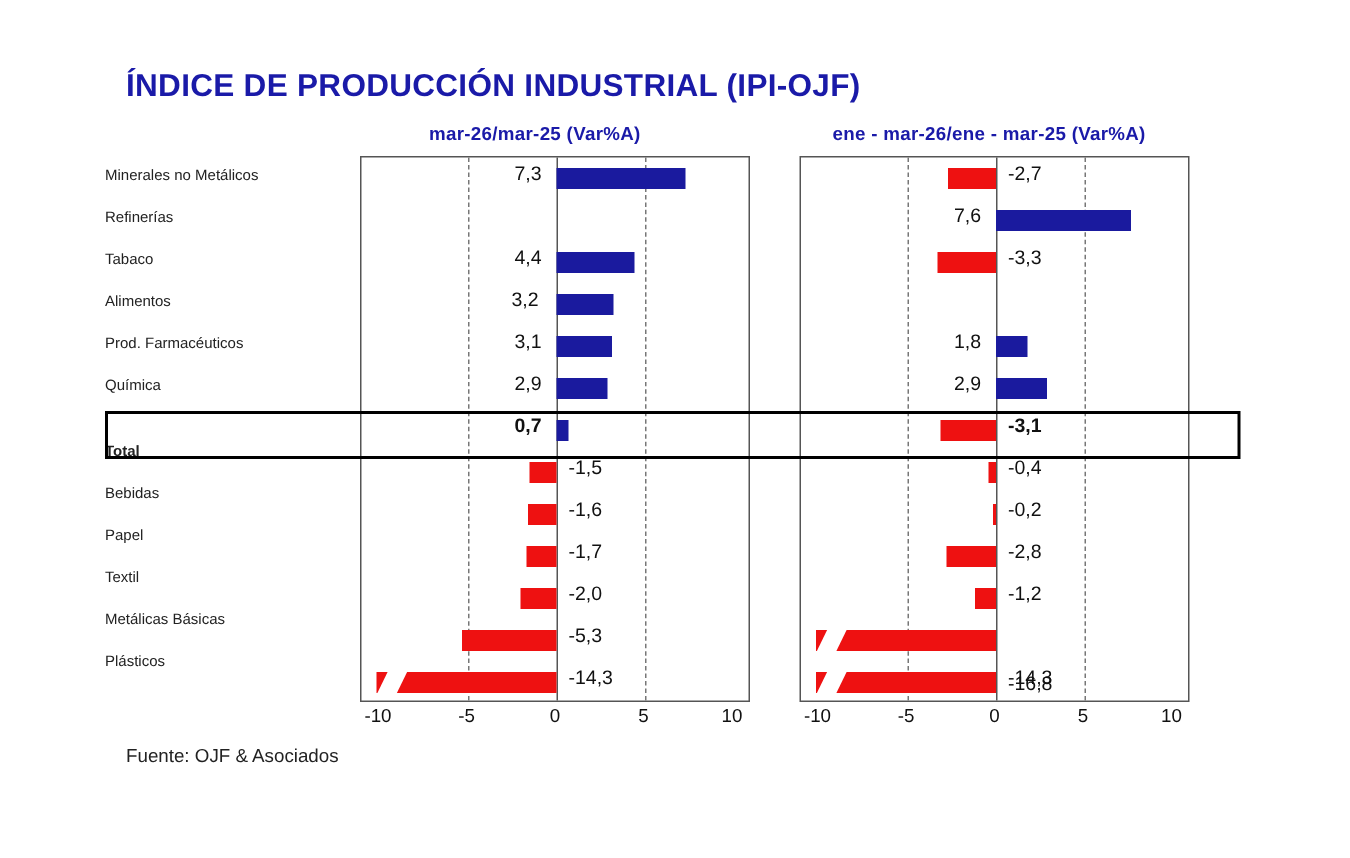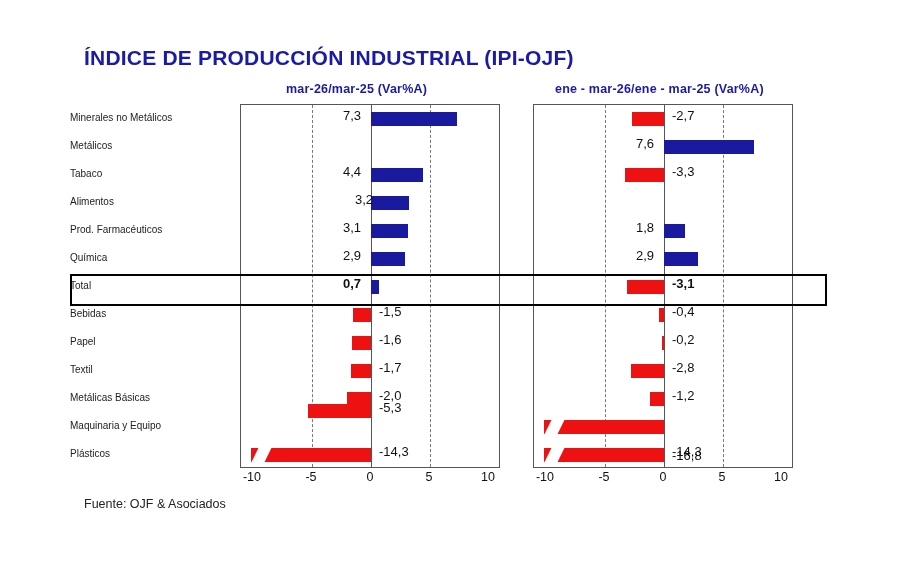--- a/index.html
+++ b/index.html
@@ -38,21 +38,21 @@
   }
   .row-label{
     height:28px;
     line-height:28px;
     text-align:left;
     font-size:10px;
     color:#222;
     padding-right:8px;
     box-sizing:border-box;
   }
-  .row-label.total{ font-weight:normal; }
+  .row-label.total{ font-weight:bold;margin-top:16px; }
 
   .panel{
     position:absolute;
     top:104px;
     width:260px;
     height:364px;
     border:1.4px solid #555;
     box-sizing:border-box;
     background:#fff;
   }
@@ -143,50 +143,49 @@
 </head>
 <body>
 
 <div class="title">ÍNDICE DE PRODUCCIÓN INDUSTRIAL (IPI-OJF)</div>
 
 <div class="panel-head" id="head-left">mar-26/mar-25  (Var%A)</div>
 <div class="panel-head" id="head-right">ene - mar-26/ene - mar-25  (Var%A)</div>
 
 <div class="labels" id="row-labels">
     <div class="row-label">Minerales no Metálicos</div>
-    <div class="row-label">Metálicos</div>
+    <div class="row-label">Refinerías</div>
     <div class="row-label">Tabaco</div>
     <div class="row-label">Alimentos</div>
     <div class="row-label">Prod. Farmacéuticos</div>
     <div class="row-label">Química</div>
     <div class="row-label total">Total</div>
     <div class="row-label">Bebidas</div>
     <div class="row-label">Papel</div>
     <div class="row-label">Textil</div>
     <div class="row-label">Metálicas Básicas</div>
-    <div class="row-label">Maquinaria y Equipo</div>
     <div class="row-label">Plásticos</div>
   </div>
 
 <div class="panel" id="panel-left">
   <div class="plot" id="plot-left">
       <div class="gridline" style="left: 71px;"></div>
       <div class="gridline" style="left: 189px;"></div>
       <div class="zeroline" style="left: 130px;"></div>
       <div class="bar-row" style="top: 0px;">
         <div class="bar pos" style="left: 130px; width: 86.14px;"></div>
         <div class="val" style="right: 138px; text-align: right;">7,3</div>
       </div>
       <div class="bar-row" style="top: 56px;">
         <div class="bar pos" style="left: 130px; width: 51.92px;"></div>
         <div class="val" style="right: 138px; text-align: right;">4,4</div>
       </div>
       <div class="bar-row" style="top: 84px;">
         <div class="bar pos" style="left: 130px; width: 37.76px;"></div>
-        <div class="val" style="right: 126px; text-align: right;">3,2</div>
+        <div class="val" style="right: 140px; text-align: right;">3,2</div>
       </div>
       <div class="bar-row" style="top: 112px;">
         <div class="bar pos" style="left: 130px; width: 36.58px;"></div>
         <div class="val" style="right: 138px; text-align: right;">3,1</div>
       </div>
       <div class="bar-row" style="top: 140px;">
         <div class="bar pos" style="left: 130px; width: 34.22px;"></div>
         <div class="val" style="right: 138px; text-align: right;">2,9</div>
       </div>
       <div class="bar-row" style="top: 168px;">
@@ -202,21 +201,21 @@
         <div class="val" style="left: 138px;">-1,6</div>
       </div>
       <div class="bar-row" style="top: 252px; text-align: center;">
         <div class="bar neg" style="left: 109.94px; width: 20.06px;"></div>
         <div class="val" style="left: 138px;">-1,7</div>
       </div>
       <div class="bar-row" style="top: 280px;">
         <div class="bar neg" style="left: 106.4px; width: 23.6px;"></div>
         <div class="val" style="left: 138px;">-2,0</div>
       </div>
-      <div class="bar-row" style="top: 292px;">
+      <div class="bar-row" style="top: 308px;">
         <div class="bar neg" style="left: 67.46px; width: 62.54px;"></div>
         <div class="val" style="left: 138px;">-5,3</div>
       </div>
       <div class="bar-row" style="top: 336px;">
         <div class="bar neg" style="left: 10px; width: 120px;">
           <div class="slash"></div>
         </div>
         <div class="val" style="left: 138px;">-14,3</div>
       </div>
     </div>

